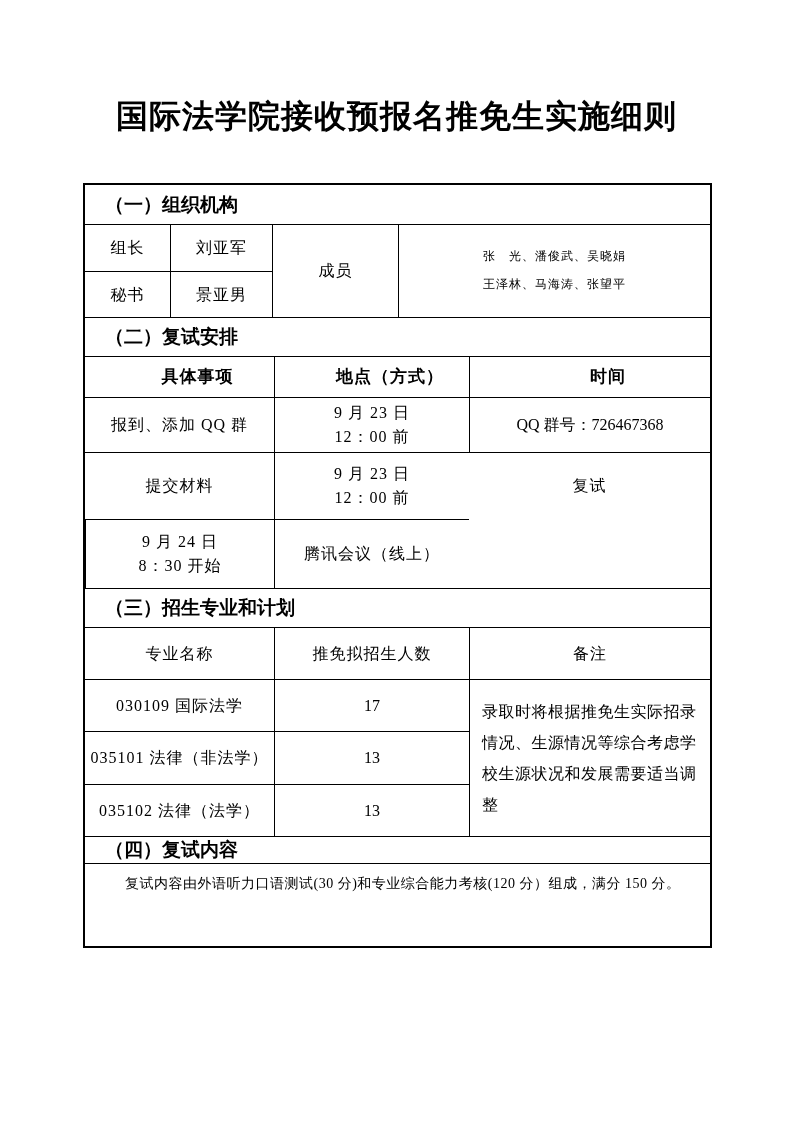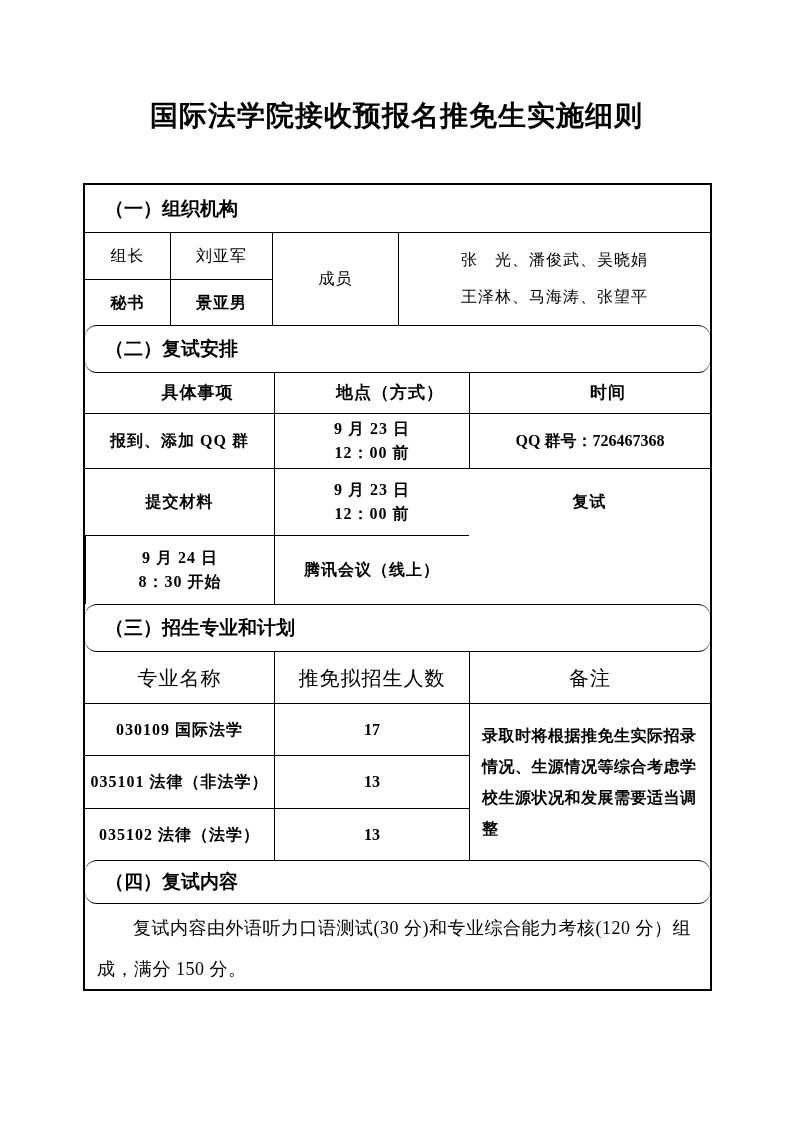--- a/index.html
+++ b/index.html
@@ -17,101 +17,101 @@
   * { box-sizing: border-box; }
 
   .page-title {
     position: absolute;
     top: 98px;
     left: 0;
     width: 100%;
     text-align: center;
     font-family: "Liberation Sans", sans-serif;
     font-weight: bold;
-    font-size: 28px;
+    font-size: 32px;
     line-height: 36px;
     letter-spacing: 1px;
   }
 
   .doc-table {
     position: absolute;
     top: 183px;
     left: 83px;
     width: 629px;
     border: 2px solid #000;
     background: #fff;
   }
 
   .sec-heading {
-    height: 48px;
+    height: 40px;
     display: flex;
     align-items: center;
     padding-left: 20px;
     font-family: "Liberation Sans", sans-serif;
     font-weight: bold;
     font-size: 19px;
     border-bottom: 1px solid #000;
   }
-  .sec-heading.bt { border-top: 1px solid #000; border-radius: 12px; }
-  .sec-heading.h45 { height: 44px; }
+  .sec-heading.bt { border-top: 1px solid #000; }
+  .sec-heading.h45 { height: 28px; }
 
   .cell {
     display: flex;
     align-items: center;
     justify-content: center;
     text-align: center;
     font-size: 16px;
     letter-spacing: 1px;
     line-height: 1.5;
   }
   .cell.bl { border-left: 1px solid #000; }
-  .cell.btop { border-top: 1px solid #000; font-weight: bold; }
+  .cell.btop { border-top: 1px solid #000; }
   .cell .stack { width: 100%; }
 
   
   .grid1 {
     display: grid;
     grid-template-columns: 85px 102px 126px 1fr;
     grid-template-rows: 46px 46px;
   }
-  .members-cell { line-height: 2.3; font-size: 16px; }
+  .members-cell { line-height: 2.3; font-size: 12px; }
 
   
   .grid2 {
     display: grid;
     grid-template-columns: 189px 195px 1fr;
     grid-template-rows: 40px 55px 67px 69px;
   }
   .grid3 {
     display: grid;
     grid-template-columns: 189px 195px 1fr;
     grid-template-rows: 51px 52px 53px 52px;
   }
   .colhead-bold {
     font-family: "Liberation Sans", sans-serif;
     font-weight: bold;
     font-size: 17px;
     padding-left: 36px;
   }
-  .colhead-serif { font-size: 20px; }
+  .colhead-serif { font-size: 16px; }
 
   .remark-cell {
     display: flex;
     align-items: center;
     padding: 4px 10px 4px 12px;
     font-size: 16px;
     line-height: 1.95;
     text-align: left;
     letter-spacing: 0.5px;
   }
 
   .sec4-content {
     min-height: 82px;
     padding: 4px 12px 0 12px;
-    font-size: 18px;
+    font-size: 14px;
     line-height: 2.25;
     text-indent: 2em;
     letter-spacing: 0.5px;
   }
 
   .num { letter-spacing: 0; }
 </style>
 </head>
 <body>
 

